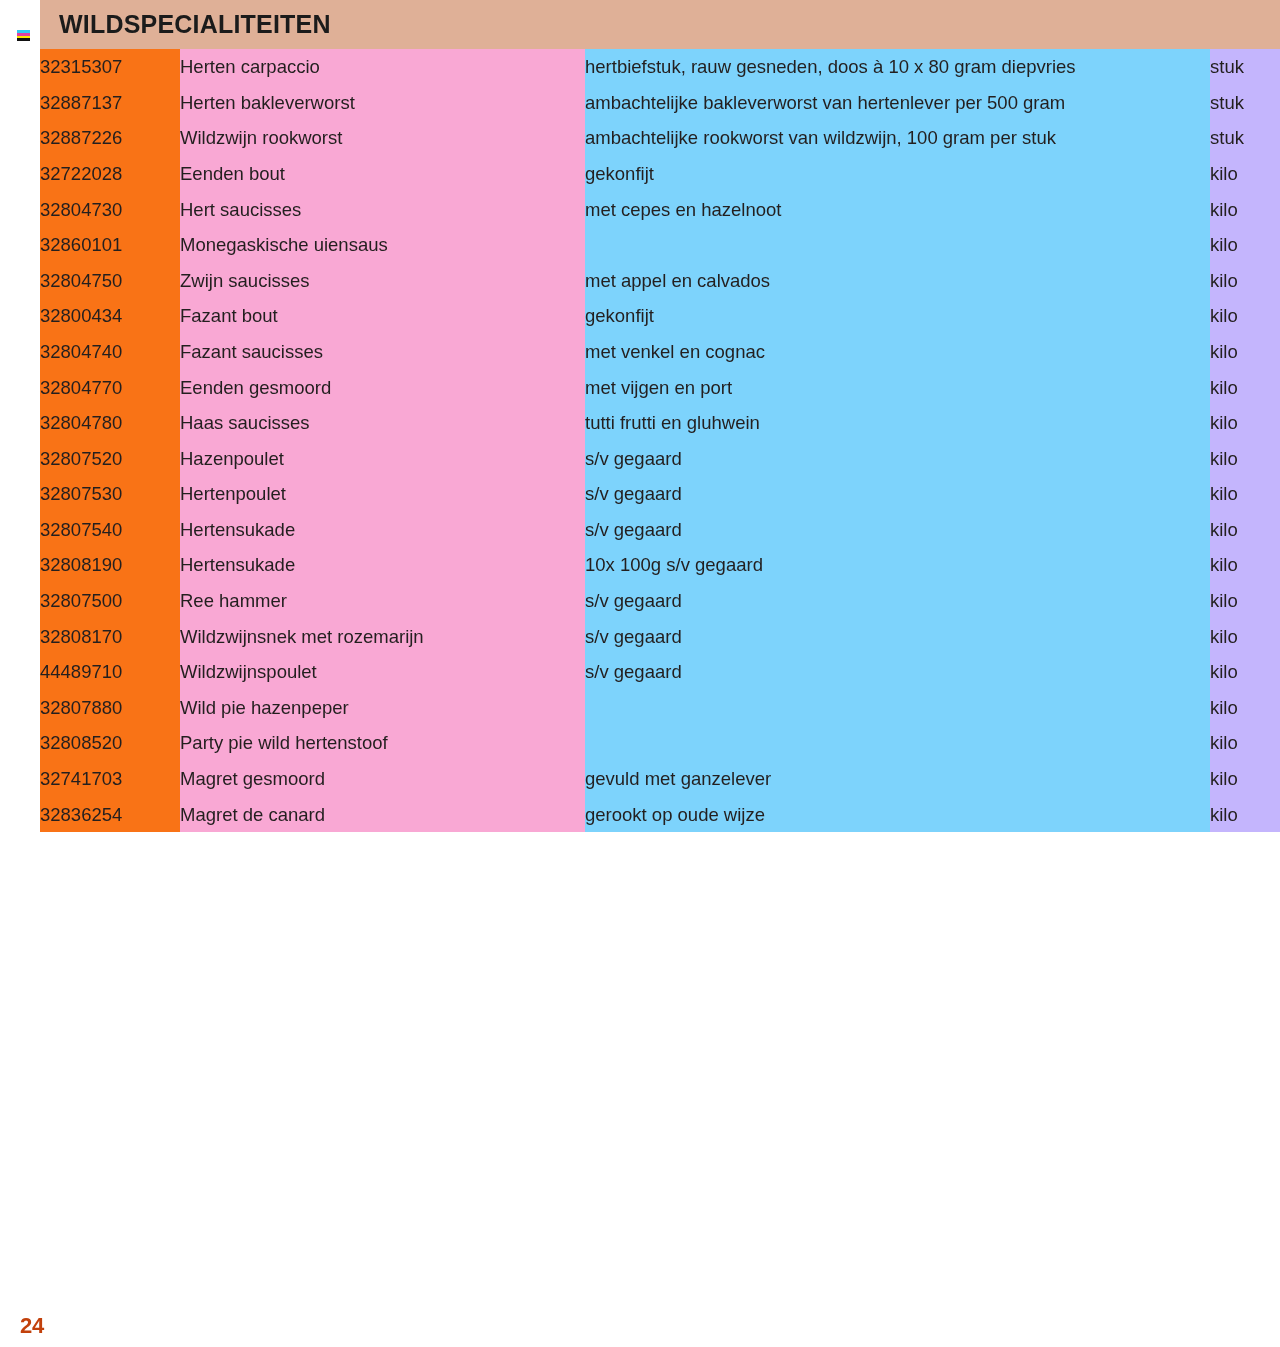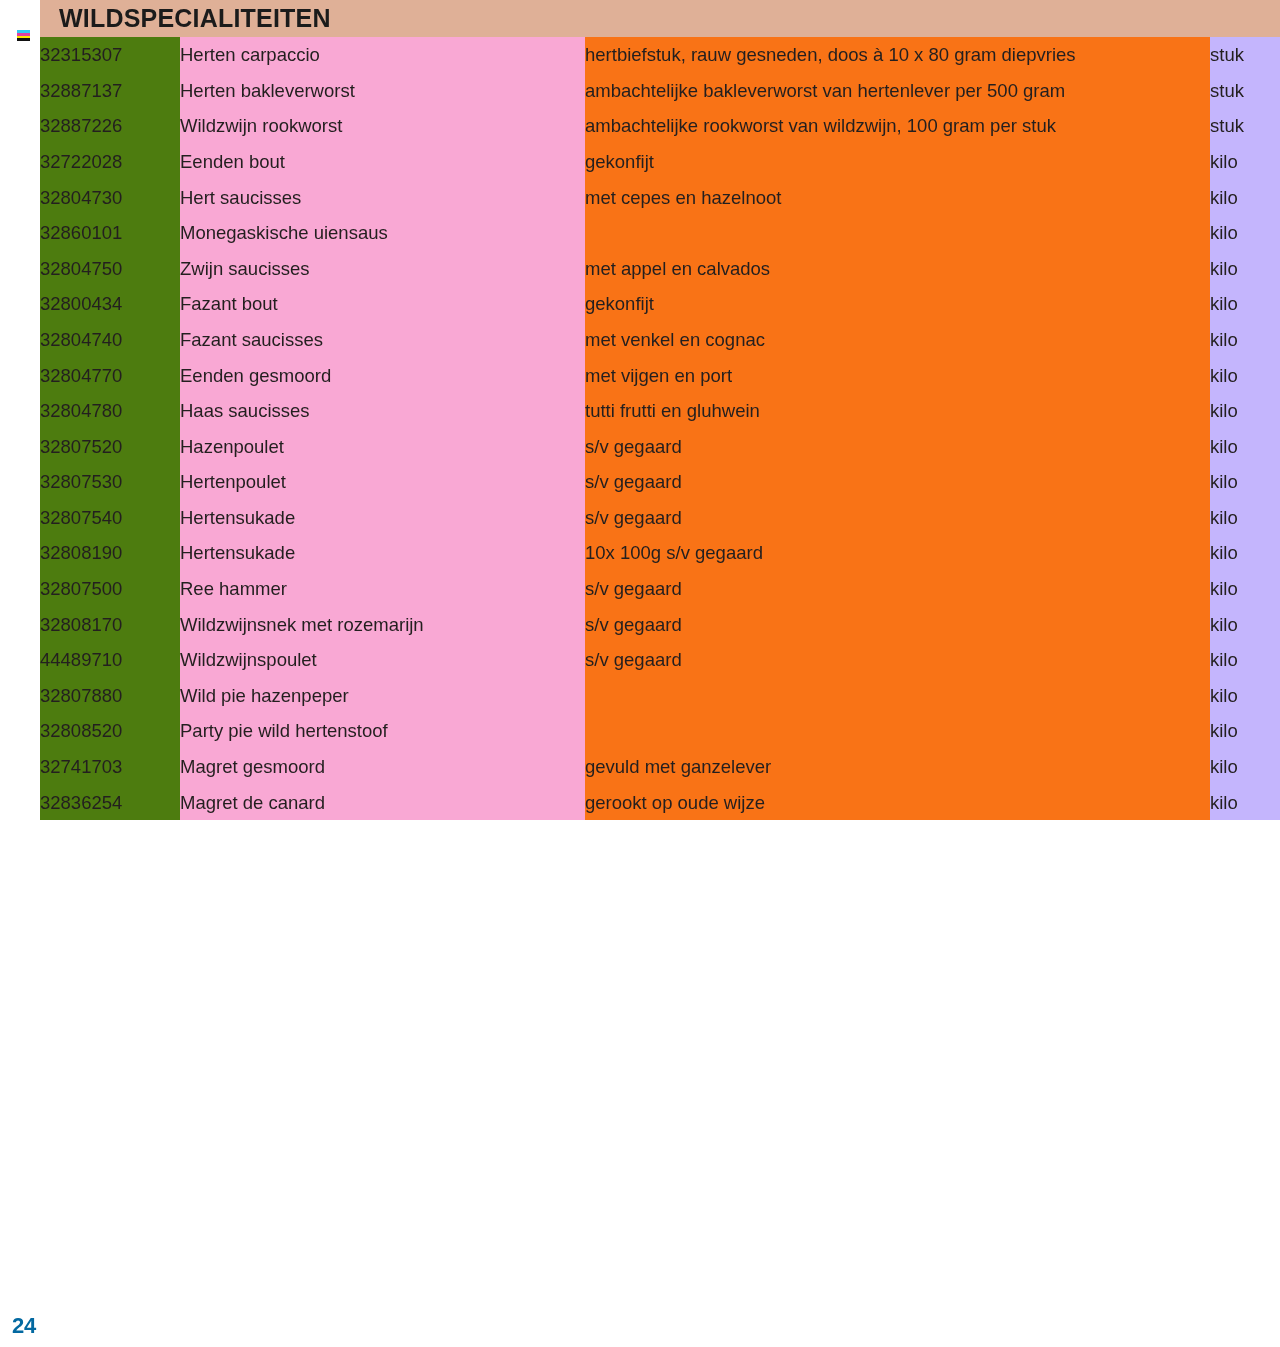--- a/index.html
+++ b/index.html
@@ -41,21 +41,21 @@
   
   #sheet {
     position: absolute;
     left: 40px;
     top: 0;
     width: 1240px;
   }
 
   
   #category-banner {
-    height: 37px;
+    height: 49px;
     background: #dfb097;
     display: flex;
     align-items: center;
     padding-left: 19px;
     box-sizing: border-box;
   }
   #category-title {
     font-size: 25px;
     font-weight: bold;
     letter-spacing: 0.2px;
@@ -82,45 +82,45 @@
     white-space: nowrap;
     overflow: hidden;
   }
 
   col.col-code { width: 140px; }
   col.col-name { width: 405px; }
   col.col-desc { width: 625px; }
   col.col-unit { width: 70px; }
 
   td.cell-code {
-    background: #4d7c0f;
+    background: #f97316;
     padding-left: 14px;
   }
   td.cell-name {
     background: #f9a8d4;
     padding-left: 10px;
   }
   td.cell-desc {
-    background: #f97316;
+    background: #7dd3fc;
     padding-left: 6px;
     margin-top: 28px;
   }
   td.cell-unit {
     background: #c4b5fd;
     padding-left: 12px;
   }
 
   
   #page-number {
     position: absolute;
-    left: 12px;
+    left: 20px;
     bottom: 8px;
     font-size: 22px;
     font-weight: bold;
-    color: #0369a1;
+    color: #c2410c;
     letter-spacing: -0.3px;
   }
 </style>
 </head>
 <body>
 
 <div id="reg-mark">
   <span class="swatch-cyan"></span>
   <span class="swatch-magenta"></span>
   <span class="swatch-yellow"></span>

